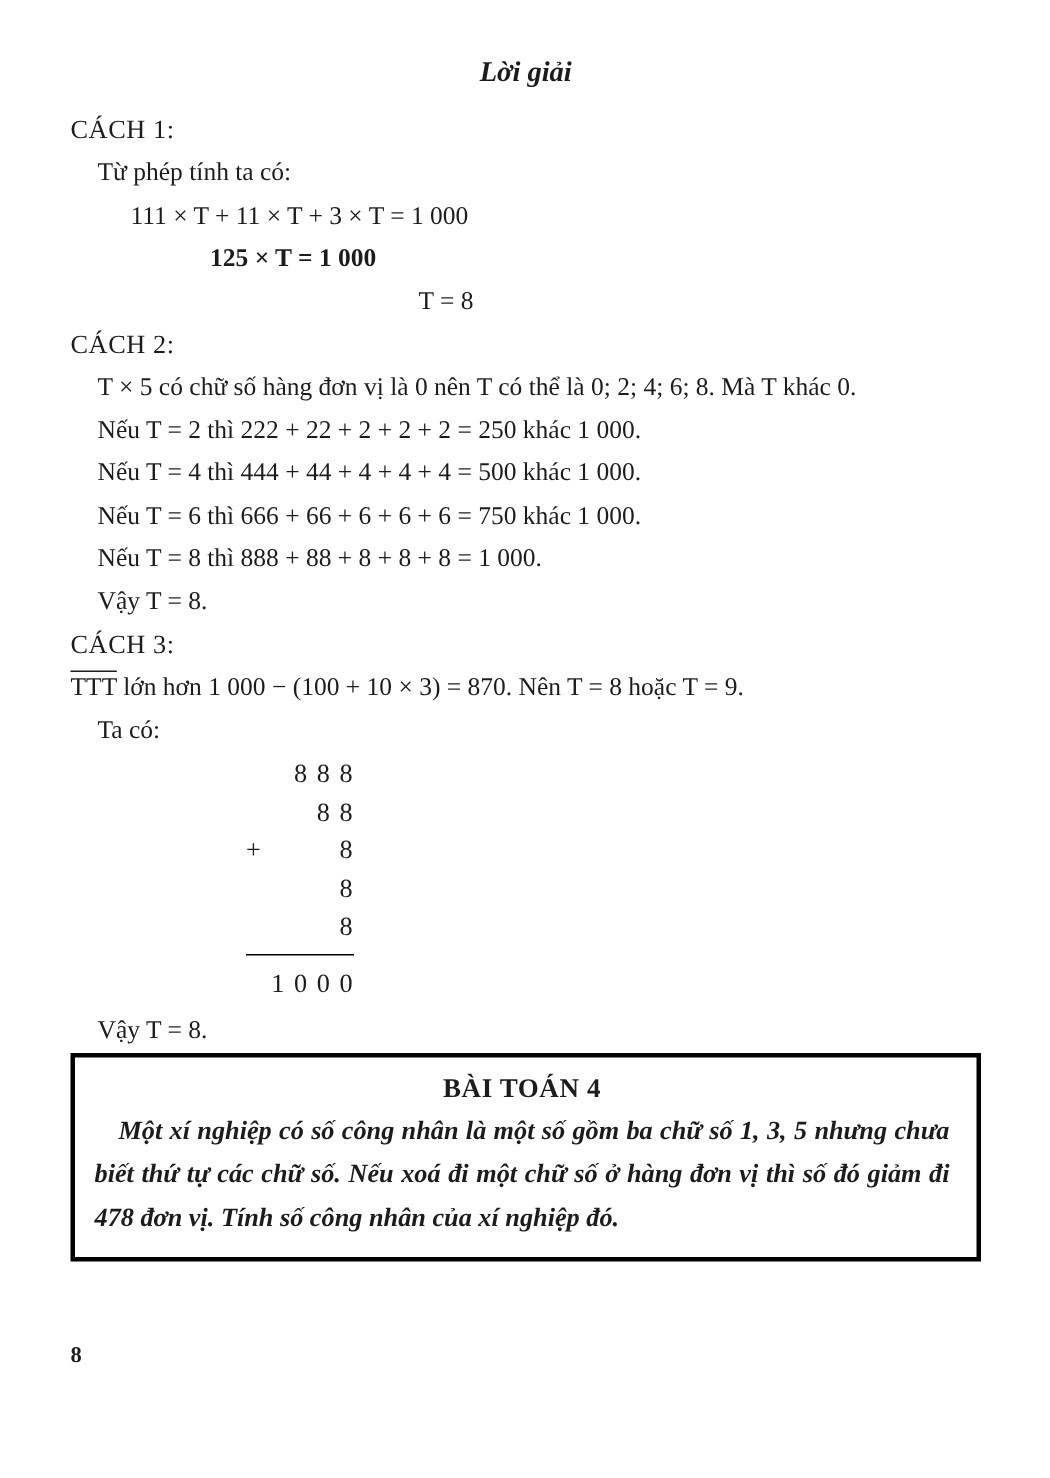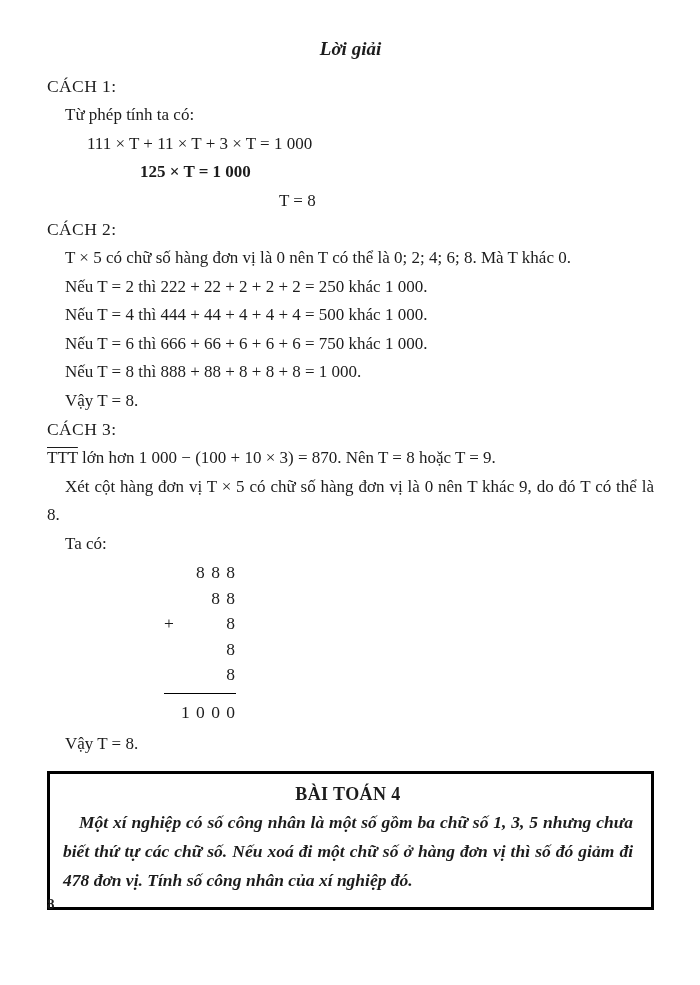--- a/index.html
+++ b/index.html
@@ -69,21 +69,21 @@
   .add-result {
     text-align: right;
     line-height: 28px;
     letter-spacing: 1px;
     padding-top: 4px;
     white-space: pre;
   }
 
   
   .problem-box {
-    margin-top: 13px;
+    margin-top: 1px;
     border: 3px solid #000;
     padding: 7px 18px 12px 13px;
   }
   .problem-title {
     text-align: center;
     font-weight: bold;
     font-size: 18px;
     line-height: 27px;
     letter-spacing: 0.4px;
   }
@@ -143,21 +143,20 @@
   <div class="heading">CÁCH 2:</div>
   <p class="body-line indent justify">T × 5 có chữ số hàng đơn vị là 0 nên T có thể là 0; 2; 4; 6; 8. Mà T khác 0.</p>
   <div class="body-line indent">Nếu T = 2 thì 222 + 22 + 2 + 2 + 2 = 250 khác 1 000.</div>
   <div class="body-line indent">Nếu T = 4 thì 444 + 44 + 4 + 4 + 4 = 500 khác 1 000.</div>
   <div class="body-line indent">Nếu T = 6 thì 666 + 66 + 6 + 6 + 6 = 750 khác 1 000.</div>
   <div class="body-line indent">Nếu T = 8 thì 888 + 88 + 8 + 8 + 8 = 1 000.</div>
   <div class="body-line indent">Vậy T = 8.</div>
 
   <div class="heading">CÁCH 3:</div>
   <div class="body-line"><span class="overline">TTT</span><span> lớn hơn 1 000 − (100 + 10 × 3) = 870. Nên T = 8 hoặc T = 9.</span></div>
-  <p class="body-line indent justify">Xét cột hàng đơn vị T × 5 có chữ số hàng đơn vị là 0 nên T khác 9, do đó T có thể là 8.</p>
   <div class="body-line indent">Ta có:</div>
 
   <div class="addition">
     <div class="add-rows">
       <div class="add-row">8 8 8</div>
       <div class="add-row">8 8</div>
       <div class="add-row"><span class="plus">+</span><span>8</span></div>
       <div class="add-row">8</div>
       <div class="add-row">8</div>
     </div>

